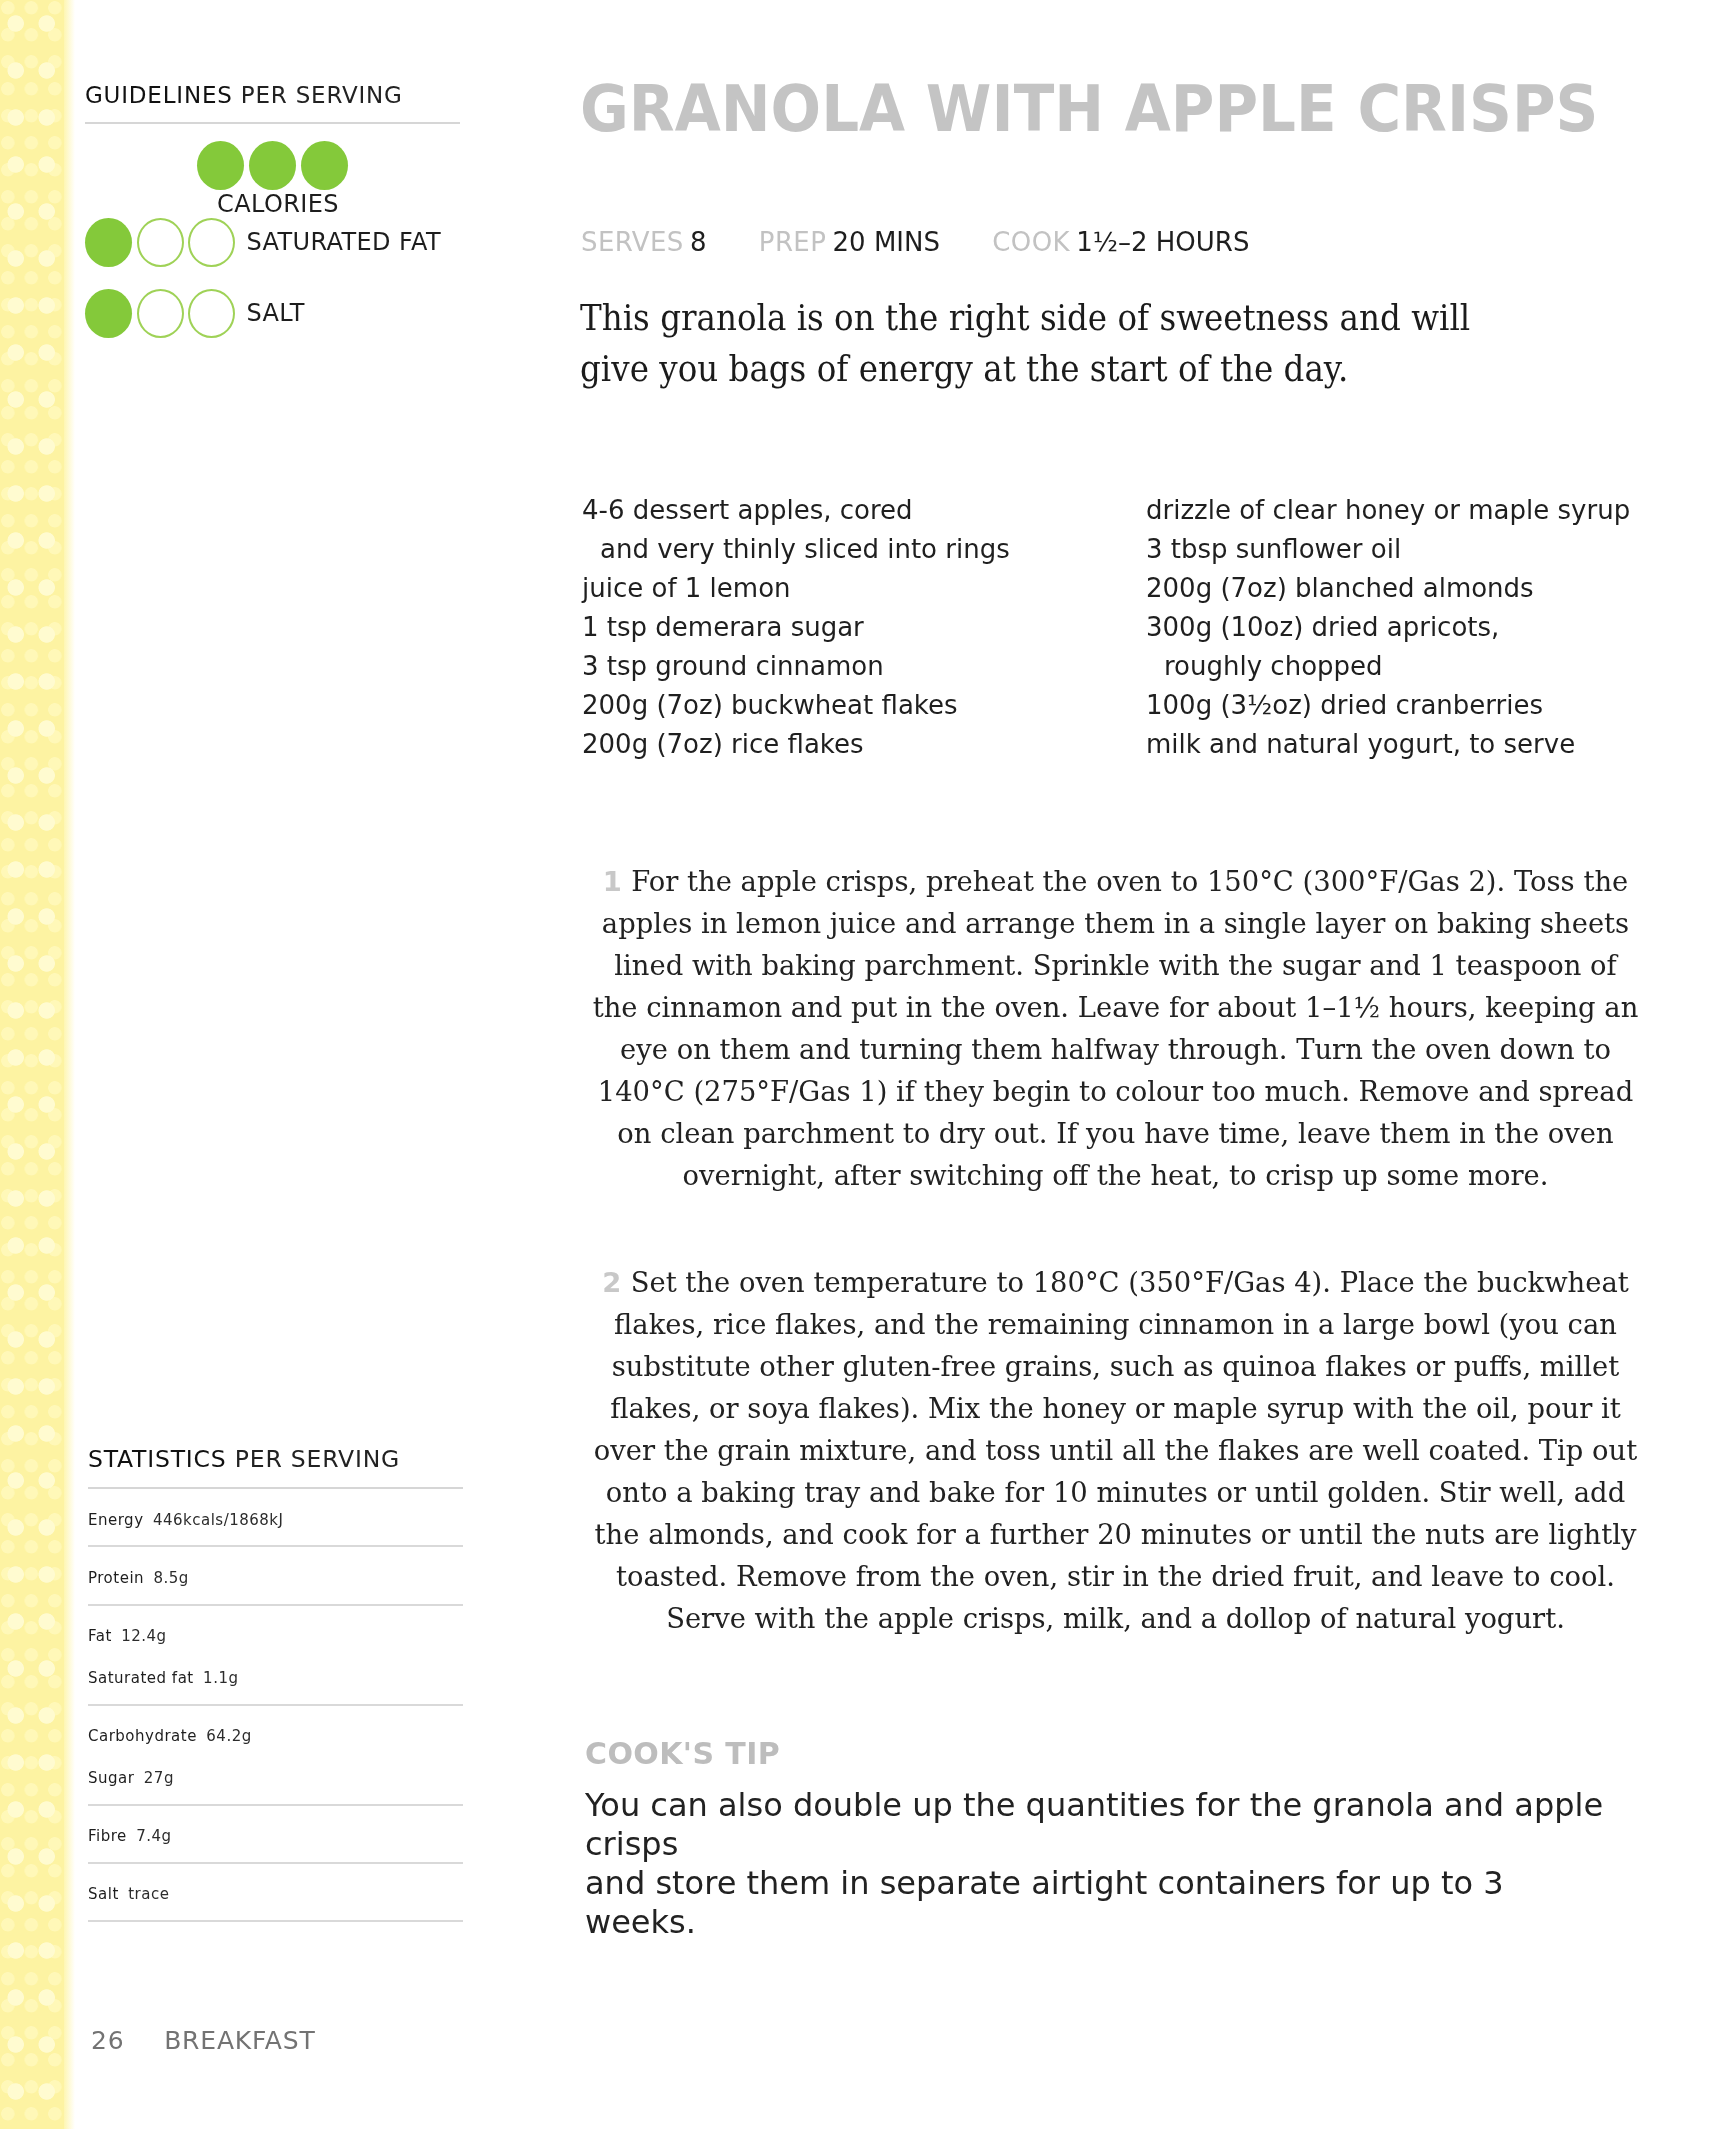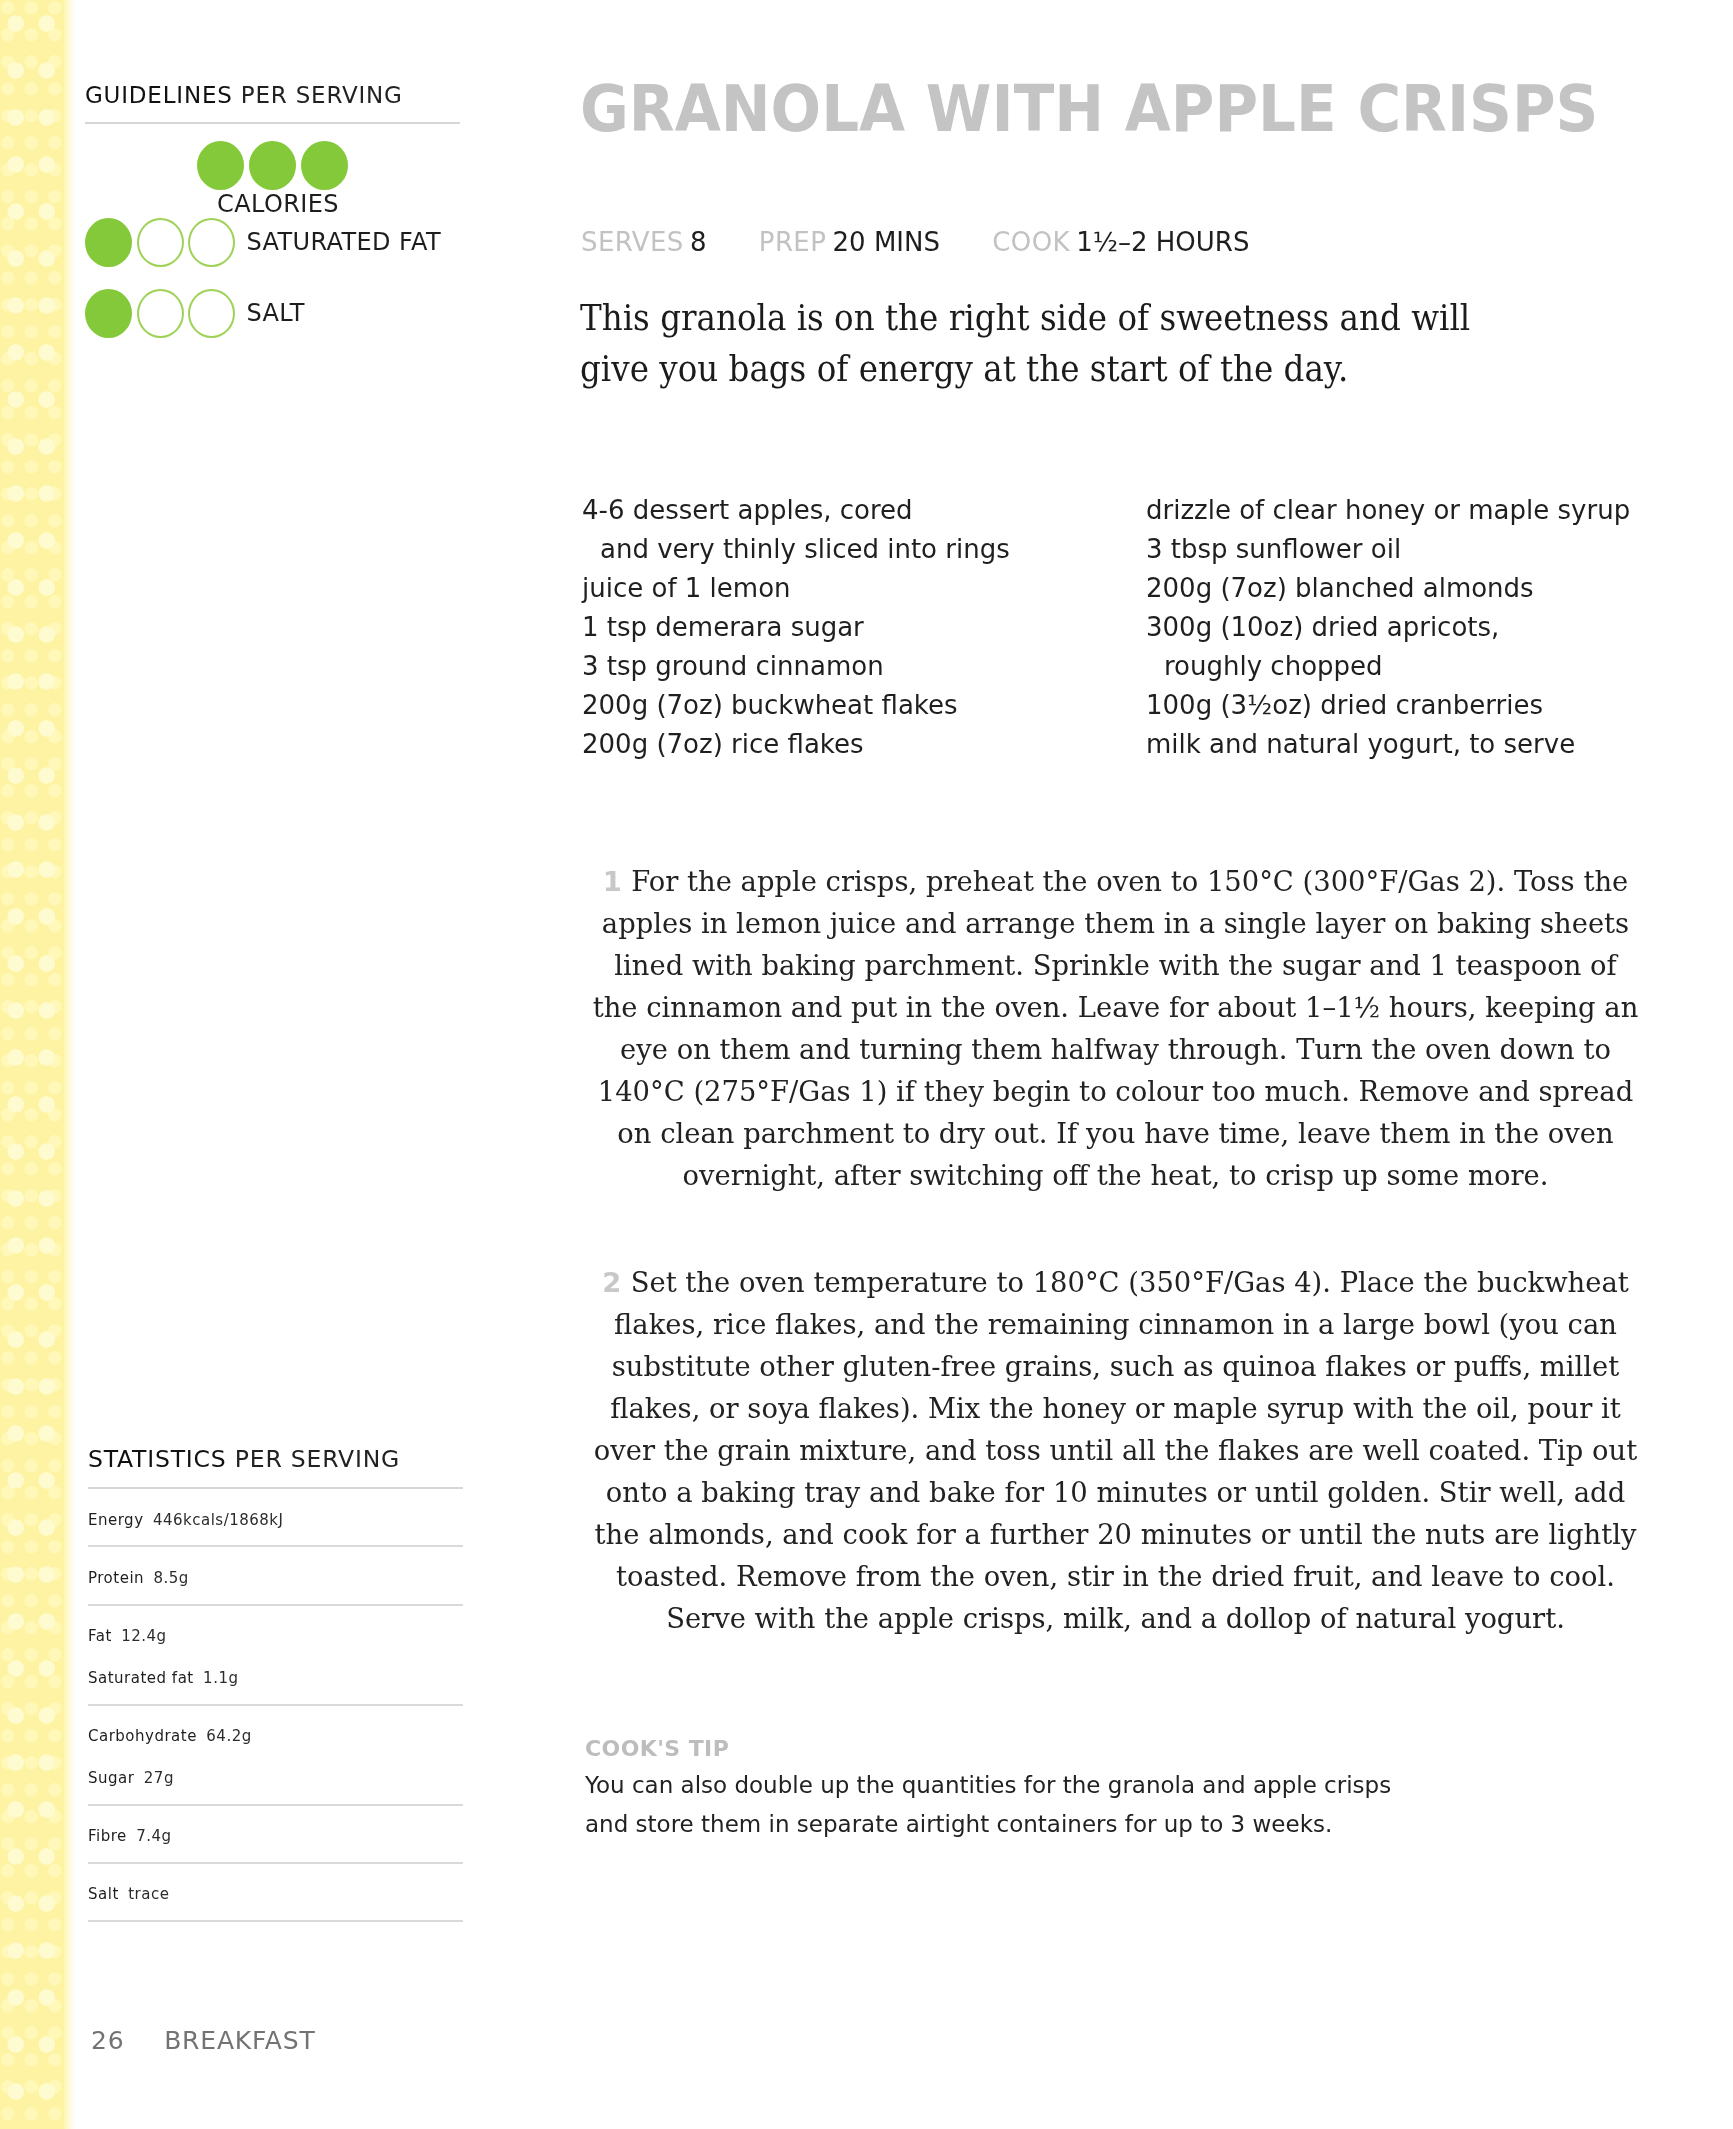--- a/index.html
+++ b/index.html
@@ -69,22 +69,22 @@
   .method {
     position: absolute; left: 582px; width: 1067px;
     font-family: "DejaVu Serif", serif; font-size: 27.4px; line-height: 42px; color: #222; text-align: center;
   }
   .method.step1 { top: 861px; }
   .method.step2 { top: 1262px; }
   .method .num { font-family: "DejaVu Sans", sans-serif; font-weight: bold; color: #c8c8c8; margin-right: 9.4px; }
   .method .body { }
 
   .tip { position: absolute; left: 585px; top: 1736px; width: 1020px; }
-  .tip .tip-h { font-weight: bold; font-size: 22px; color: #bdbdbd; letter-spacing: 0.4px; }
-  .tip .tip-b { font-size: 23px; line-height: 39px; color: #222; margin-top: 5px; }
+  .tip .tip-h { font-weight: bold; font-size: 30px; color: #bdbdbd; letter-spacing: 0.4px; }
+  .tip .tip-b { font-size: 32px; line-height: 39px; color: #222; margin-top: 15px; }
 </style>
 </head>
 <body>
 
 <div class="edge-strip"></div>
 
 <div class="guidelines">
   <div class="sec-head">
     <span class="bold-part">GUIDELINES</span>
     <span>PER SERVING</span>

